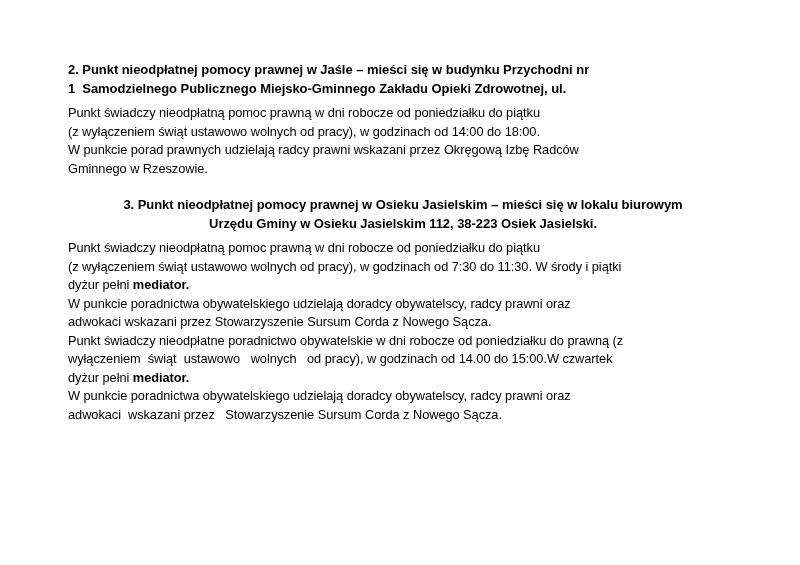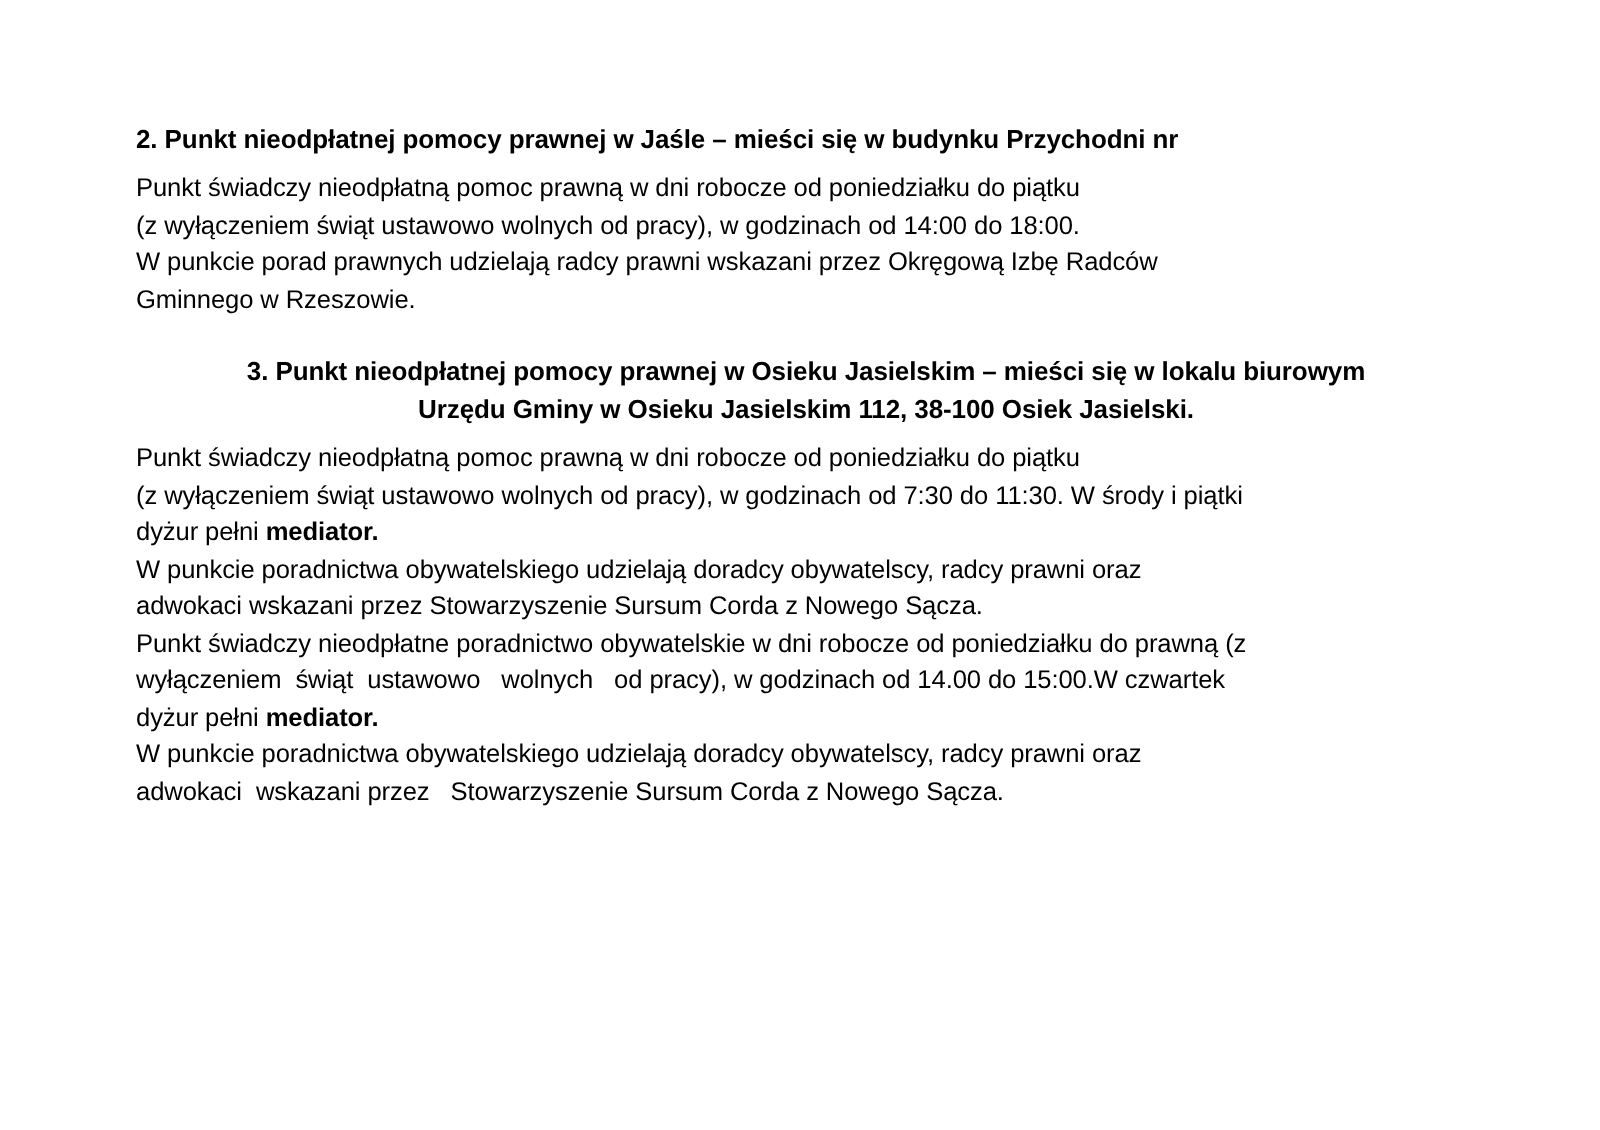--- a/index.html
+++ b/index.html
@@ -53,33 +53,34 @@
   }
 </style>
 </head>
 <body>
 
 <div class="page">
 
   <div class="section">
     <div class="heading">
       <span class="line">2. Punkt nieodpłatnej pomocy prawnej w Jaśle – mieści się w budynku Przychodni nr</span>
+      <span class="line">1  Samodzielnego Publicznego Miejsko-Gminnego Zakładu Opieki Zdrowotnej, ul.</span>
     </div>
     <p class="para gap-after-heading">
       <span class="line">Punkt świadczy nieodpłatną pomoc prawną w dni robocze od poniedziałku do piątku</span>
       <span class="line">(z wyłączeniem świąt ustawowo wolnych od pracy), w godzinach od 14:00 do 18:00.</span>
       <span class="line">W punkcie porad prawnych udzielają radcy prawni wskazani przez Okręgową Izbę Radców</span>
       <span class="line">Gminnego w Rzeszowie.</span>
     </p>
   </div>
 
   <div class="section">
     <div class="heading gap-before-heading">
       <span class="line">3. Punkt nieodpłatnej pomocy prawnej w Osieku Jasielskim – mieści się w lokalu biurowym</span>
-      <span class="line">Urzędu Gminy w Osieku Jasielskim 112, 38-100 Osiek Jasielski.</span>
+      <span class="line">Urzędu Gminy w Osieku Jasielskim 112, 38-223 Osiek Jasielski.</span>
     </div>
     <p class="para gap-after-heading">
       <span class="line">Punkt świadczy nieodpłatną pomoc prawną w dni robocze od poniedziałku do piątku</span>
       <span class="line">(z wyłączeniem świąt ustawowo wolnych od pracy), w godzinach od 7:30 do 11:30. W środy i piątki</span>
       <span class="line">dyżur pełni <b>mediator.</b></span>
       <span class="line">W punkcie poradnictwa obywatelskiego udzielają doradcy obywatelscy, radcy prawni oraz</span>
       <span class="line">adwokaci wskazani przez Stowarzyszenie Sursum Corda z Nowego Sącza.</span>
     </p>
   </div>
 

